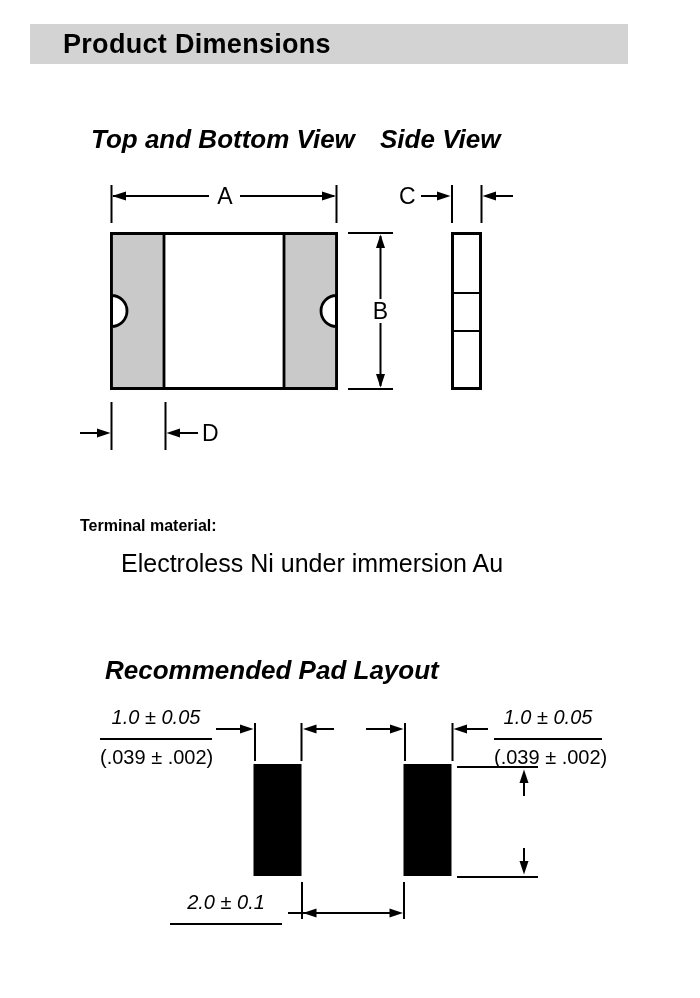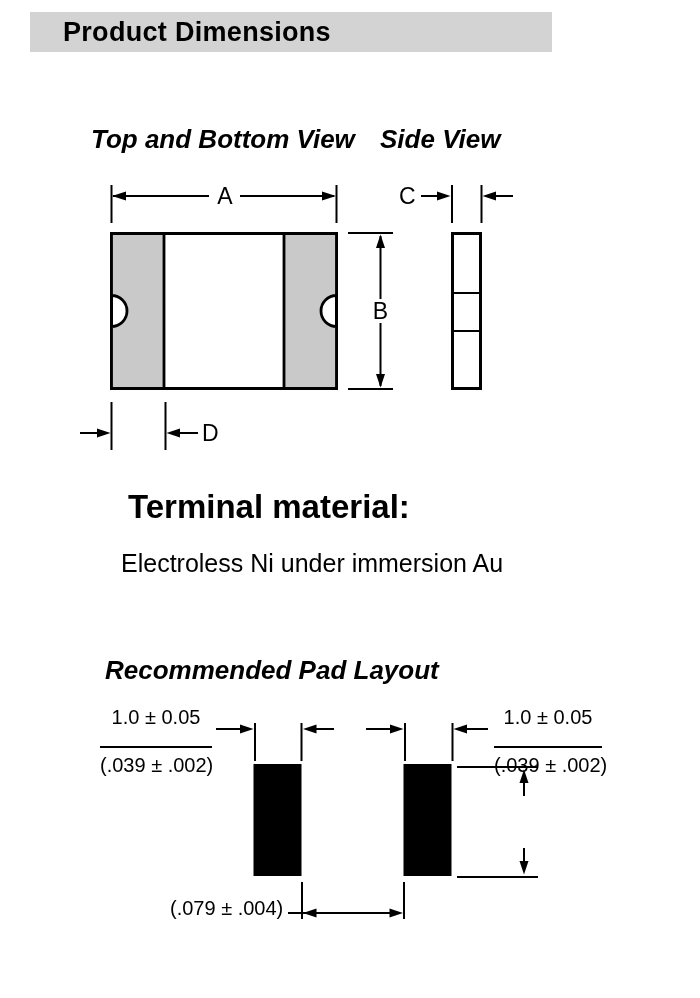--- a/index.html
+++ b/index.html
@@ -4,39 +4,39 @@
 <style>
   * { margin:0; padding:0; box-sizing:border-box; }
   html,body { background:#ffffff; }
   body {
     width:700px; height:998px; position:relative; overflow:hidden;
     font-family:"Liberation Sans", sans-serif; color:#000;
   }
   .abs { position:absolute; }
 
   .header-bar {
-    left:30px; top:12px; width:522px; height:40px;
+    left:30px; top:24px; width:598px; height:40px;
     background:#d3d3d3; display:flex; align-items:center;
   }
   .header-title {
     font-size:27px; font-weight:bold; padding-left:33px; letter-spacing:.3px;
     white-space:nowrap;
   }
 
   .view-label {
     font-size:26px; font-weight:bold; font-style:italic; white-space:nowrap;
   }
 
-  .terminal-heading { left:80px; top:488px; font-size:33px; font-weight:bold; white-space:nowrap;margin-left:48px; }
+  .terminal-heading { left:80px; top:517px; font-size:16px; font-weight:bold; white-space:nowrap; }
   .terminal-value   { left:121px; top:549px; font-size:25px; white-space:nowrap; }
 
   .pad-heading { left:105px; top:655px; }
 
   .fraction { text-align:center; font-size:20px; line-height:23px; }
-  .fraction .num { display:block; border-bottom:2px solid #000; padding-bottom:17px; white-space:nowrap; }
+  .fraction .num { display:block; border-bottom:2px solid #000; padding-bottom:9px; white-space:nowrap;font-style:italic; }
   .fraction .den { display:block; padding-top:6px; white-space:nowrap; }
 
   svg { position:absolute; left:0; }
   svg line { stroke:#000; }
   svg polygon { fill:#000; stroke:none; }
   svg text { font-family:"Liberation Sans", sans-serif; font-size:23px; fill:#000; }
 </style>
 </head>
 <body>
 
@@ -136,14 +136,14 @@
 
 <div class="abs fraction" style="left:494px; top:706px; width:108px;">
   <span class="num">1.0 ± 0.05</span>
   <span class="den">(.039 ± .002)</span>
 </div>
 
 <div class="abs fraction" style="left:457px; top:800px; width:131px;">
 </div>
 
 <div class="abs fraction" style="left:170px; top:891px; width:112px;">
-  <span class="den">(.079 ± .004)</span>
+  <span class="num">2.0 ± 0.1</span>
 </div>
 
 </body></html>

